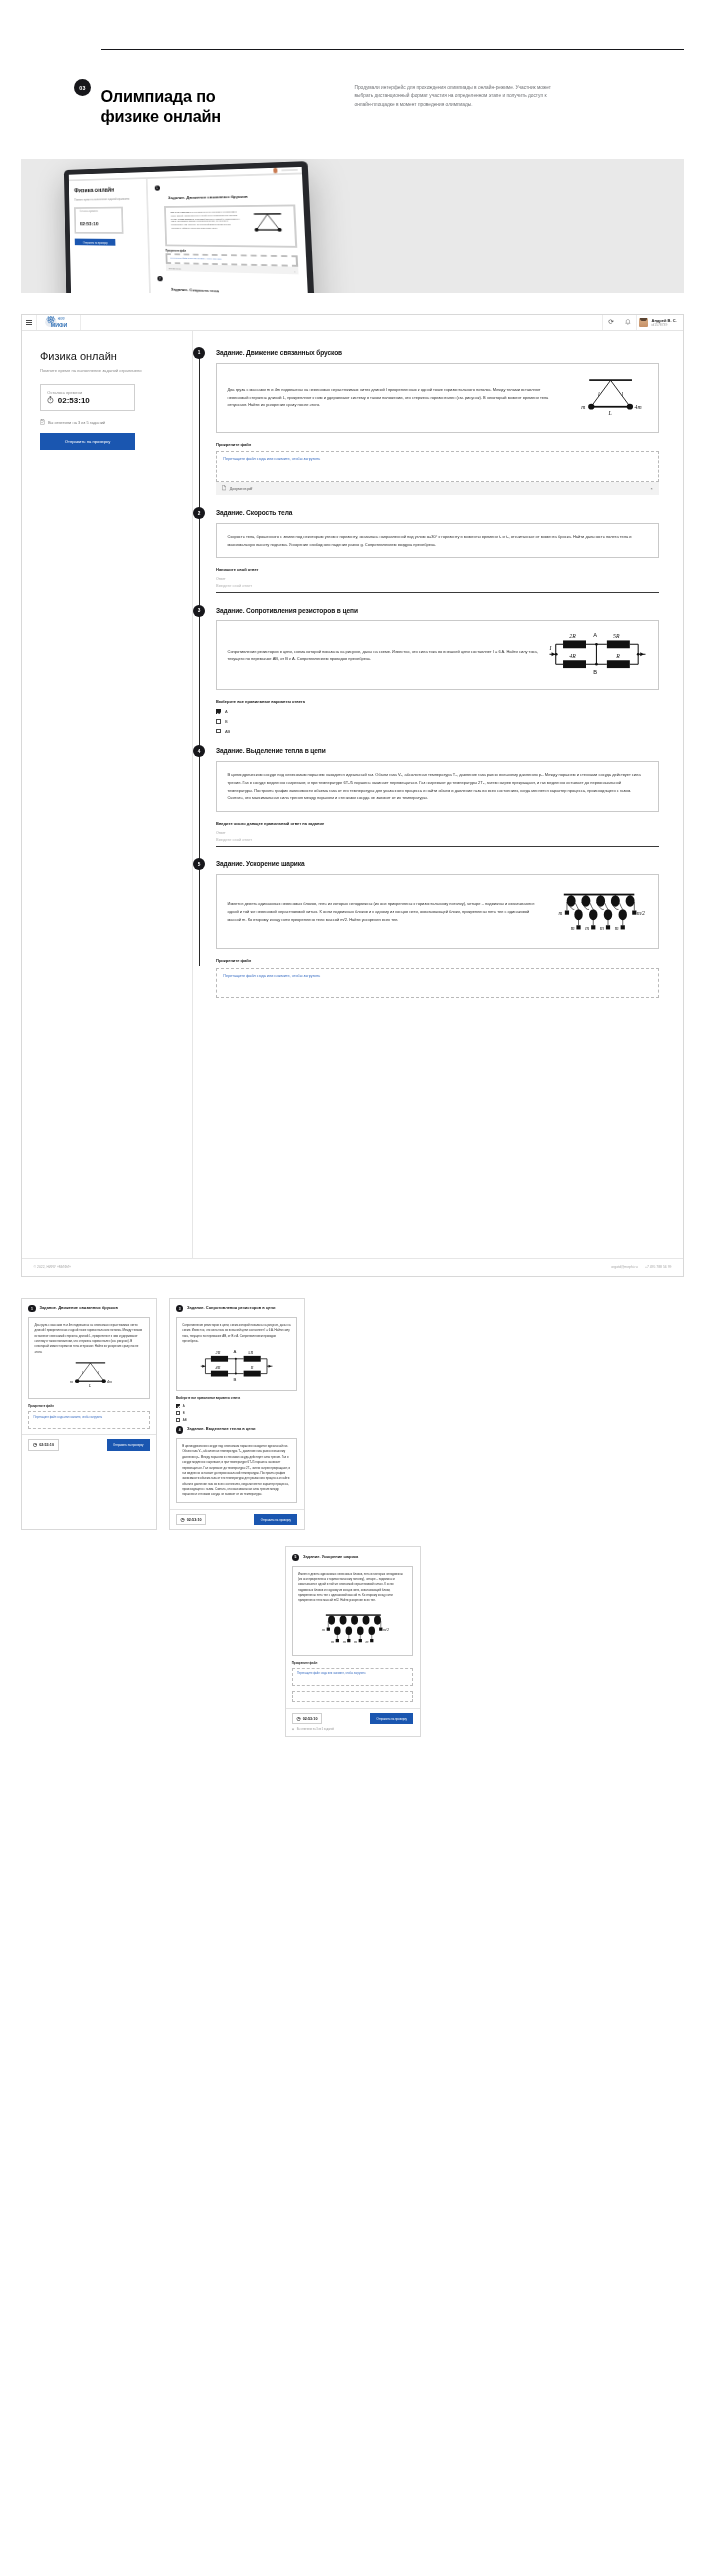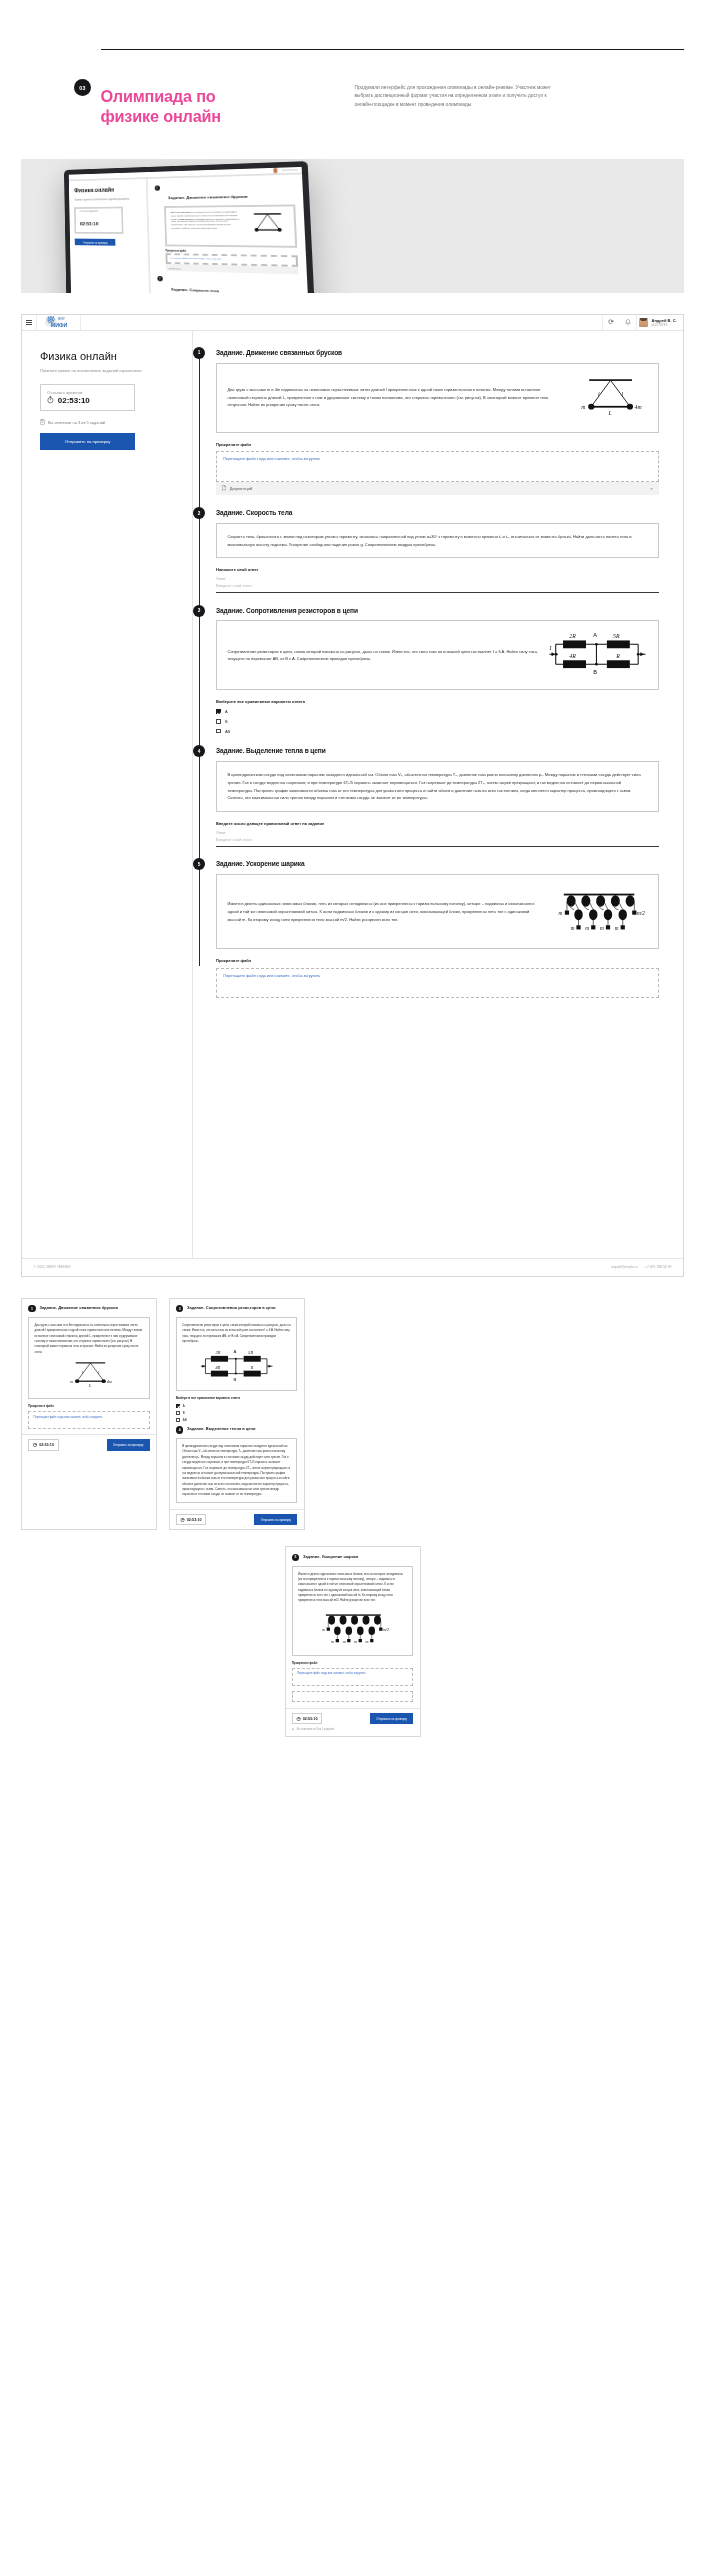--- a/index.html
+++ b/index.html
@@ -19,21 +19,21 @@
   .hero-left { width:247px; display:flex; align-items:flex-start; gap:9.5px; padding-top:2.1px;}
   .badge-num {
     width:17px; height:17px; border-radius:50%;
     background:#17171b; color:#fff;
     font-size:5.3px; font-weight:bold;
     display:flex; align-items:center; justify-content:center;
     flex:0 0 auto; margin-top:3.2px; letter-spacing:0.2px;
   }
   .hero-title {
     font-size:16.3px; line-height:1.22; font-weight:bold;
-    color:#ec4899; letter-spacing:-0.2px; max-width:174px;
+    color:#000000; letter-spacing:-0.2px; max-width:174px;
   }
   .hero-desc {
     width:200px; font-size:4.8px; line-height:1.72; color:#6f7175;
     padding-top:5.3px; margin-left:23px;
   }
 
   
   .monitor-stage {
     margin:21px 21px 0 21px;
     height:134px;

